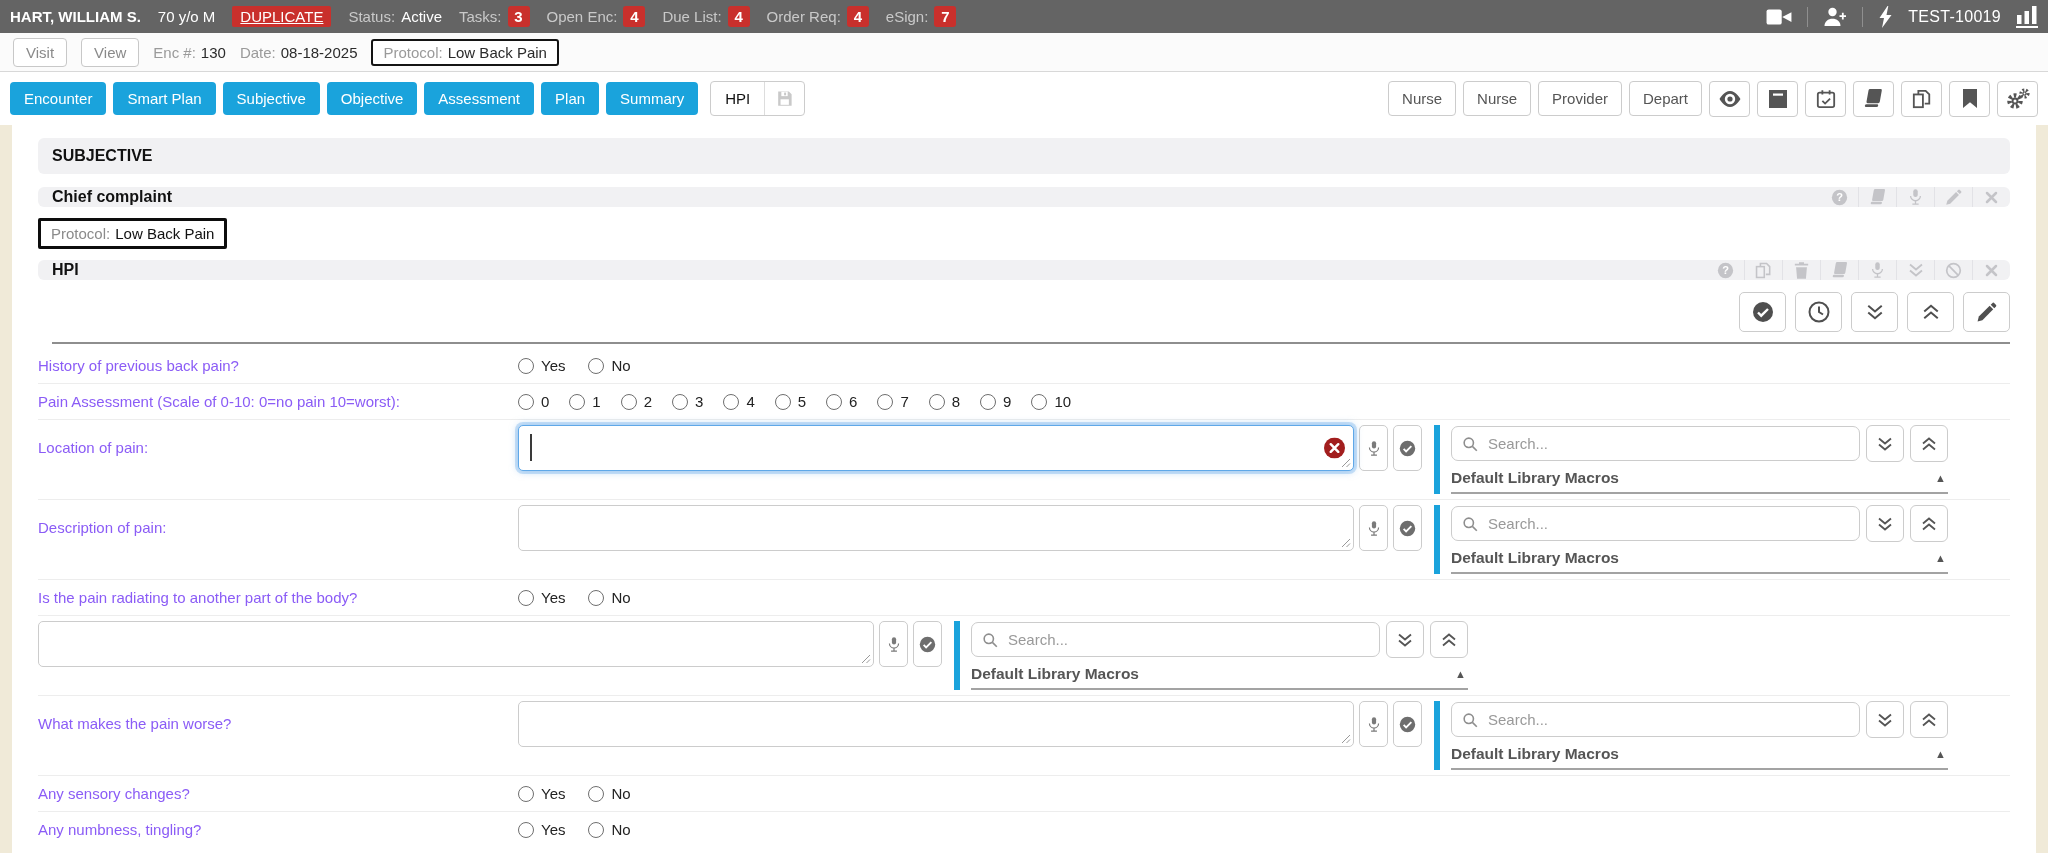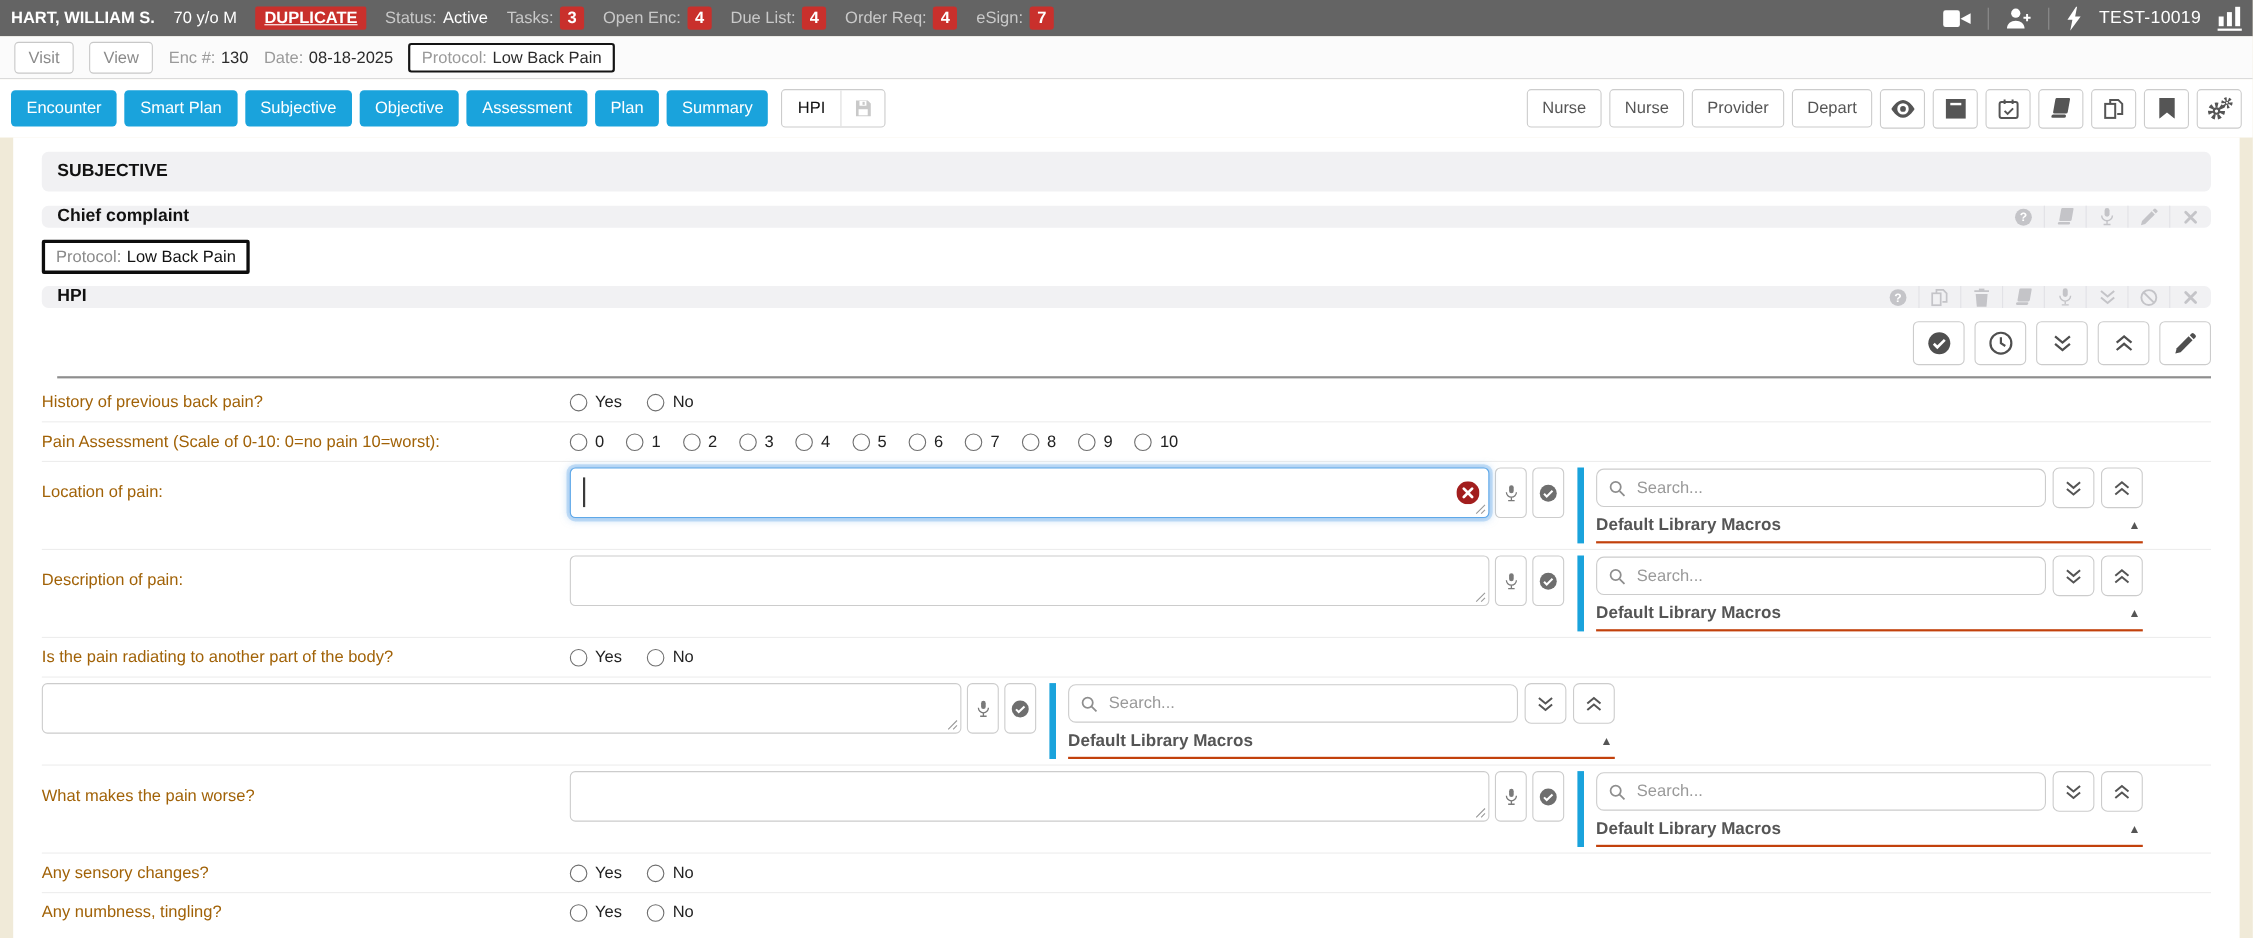--- a/index.html
+++ b/index.html
@@ -12,21 +12,21 @@
   }
   svg { display:block; }
 
   
   .topbar {
     height:33px; background:#646464; color:#fff;
     display:flex; align-items:center; gap:17px; padding:0 10px;
   }
   .topbar .pt-name { font-weight:bold; }
   .dup-flag {
-    background:#c9302c; color:#fff; font-weight:bold; text-decoration:underline;
+    background:#c9302c; color:#fff; font-weight:normal; text-decoration:underline;
     padding:2px 8px; border-radius:2px;
   }
   .tb-group { display:flex; align-items:center; gap:6px; }
   .tb-label { color:#c9c9c9; }
   .tb-badge {
     background:#c9302c; color:#fff; font-weight:bold;
     min-width:22px; height:21px; border-radius:3px;
     display:flex; align-items:center; justify-content:center; padding:0 5px;
   }
   .topbar-right { margin-left:auto; display:flex; align-items:center; gap:15px; }
@@ -109,21 +109,21 @@
   .action-btn {
     width:47px; height:40px; background:#fff; border:1px solid #ccc; border-radius:5px;
     display:flex; align-items:center; justify-content:center; color:#4f4f4f; padding:0;
   }
   .hpi-divider { border-top:2px solid #8e8e8e; margin:2px 0 0 14px; }
 
   
   .form-row { display:flex; align-items:center; padding:9px 0; border-top:1px solid #ededed; }
   .form-row.first { border-top:none; margin-top:4px; }
   .ta-row { align-items:flex-start; padding:5px 0; }
-  .q-label { width:480px; flex:none; color:#a16207; }
+  .q-label { width:480px; flex:none; color:#8b5cf6; }
   .ta-row .q-label { padding-top:14px; }
   .q-control { display:flex; align-items:center; }
   .ta-row .q-control { align-items:flex-start; }
 
   .radio-opt { display:flex; align-items:center; gap:7px; margin-right:23px; color:#222; cursor:default;text-align:right; }
   .scale .radio-opt { margin-right:20px; }
   .radio {
     width:16px; height:16px; border:1.5px solid #6f6f6f; border-radius:50%;
     background:#fff; flex:none;
   }
@@ -163,21 +163,21 @@
     border:none; outline:none; flex:1; font-size:15px; color:#444;
     font-family:"Liberation Sans",sans-serif; background:transparent;
   }
   .search-box input::placeholder { color:#999; }
   .chev-btn {
     width:38px; height:37px; background:#fff; border:1px solid #ccc; border-radius:6px;
     color:#555; display:flex; align-items:center; justify-content:center; padding:0; flex:none;
   }
   .macros-header {
     display:flex; justify-content:space-between; align-items:center;
-    margin-top:7px; padding:0 2px 5px 0; border-bottom:2px solid #c2410c;
+    margin-top:7px; padding:0 2px 5px 0; border-bottom:2px solid #a3a3a3;
     font-weight:bold; font-size:15.5px; color:#555;
   }
   .tri { font-size:11px; color:#555; }
 </style>
 </head>
 <body>
 
 <div class="topbar">
   <span class="pt-name">HART, WILLIAM S.</span>
   <span>70 y/o M</span>

